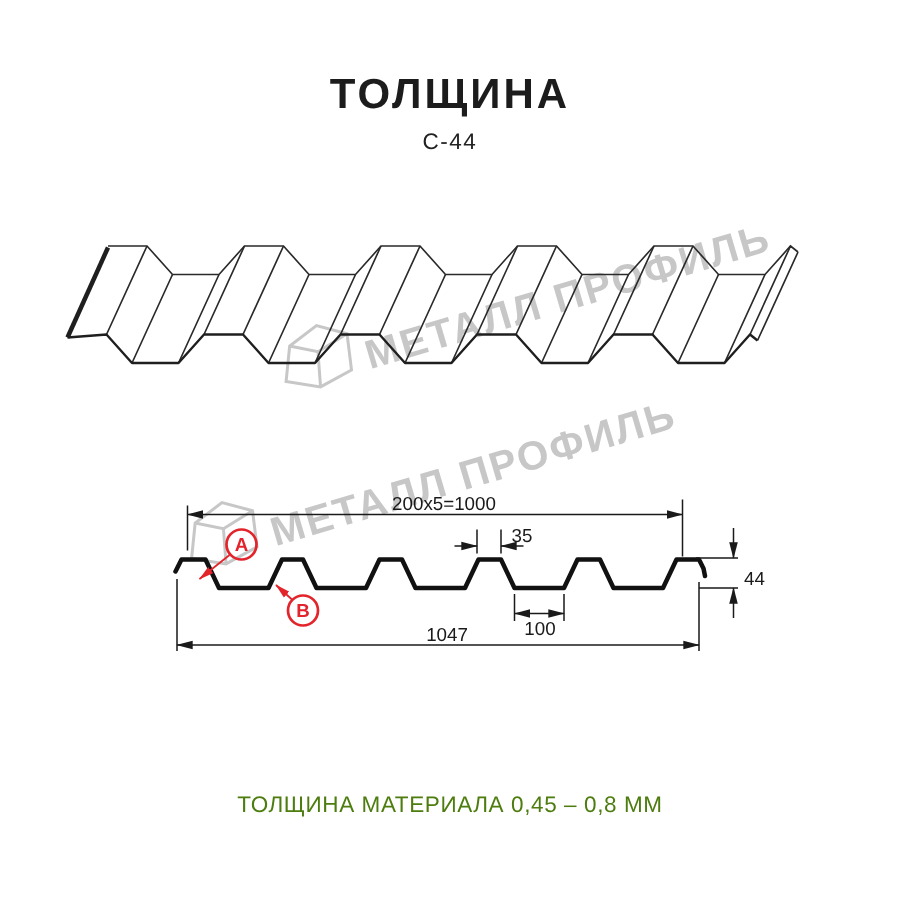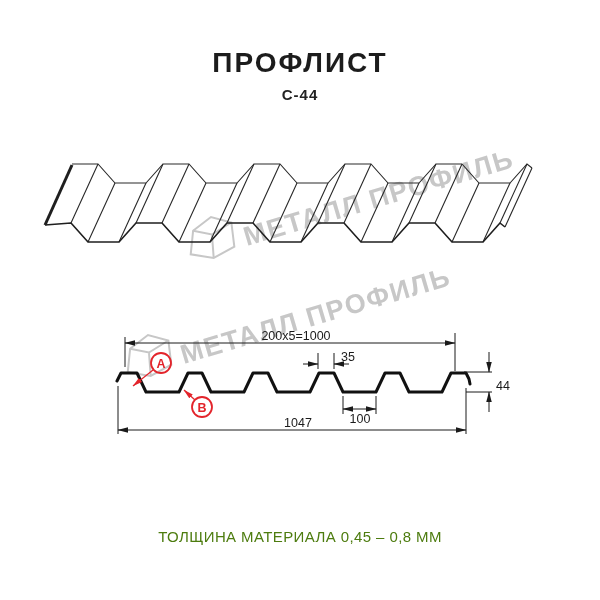--- a/index.html
+++ b/index.html
@@ -1,21 +1,21 @@
 <!DOCTYPE html>
 <html><head>
 <meta charset="utf-8">
 <style>
   html,body{margin:0;padding:0;}
   body{width:600px;height:600px;background:#ffffff;font-family:"Liberation Sans",sans-serif;overflow:hidden;}
   .page{position:relative;width:600px;height:600px;background:#ffffff;}
   .title{position:absolute;top:47px;left:0;width:600px;text-align:center;
          font-size:28px;font-weight:700;letter-spacing:2px;color:#1c1c1c;}
   .subtitle{position:absolute;top:86px;left:0;width:600px;text-align:center;
-         font-size:15px;font-weight:700;letter-spacing:1px;color:#222;}
+         font-size:15px;font-weight:400;letter-spacing:1px;color:#222;}
   .footer-note{position:absolute;top:528px;left:0;width:600px;text-align:center;
          font-size:15px;font-weight:400;letter-spacing:.4px;color:#4d7c0f;}
   svg{position:absolute;left:0;top:0;}
   .thin{stroke:#2a2a2a;stroke-width:1.1;fill:none;}
   .front{stroke:#1f1f1f;stroke-width:1.6;fill:none;stroke-linejoin:round;}
   .edge{stroke:#1f1f1f;stroke-width:3;fill:none;}
   .profile{stroke:#111;stroke-width:3;fill:none;stroke-linejoin:round;stroke-linecap:round;}
   .dim{stroke:#1a1a1a;stroke-width:1;fill:none;}
   .dimtext{font-family:"Liberation Sans",sans-serif;font-size:12.5px;fill:#1b1b1b;}
   .wm{stroke:#c7c7c7;stroke-width:2;fill:none;}
@@ -23,21 +23,21 @@
           letter-spacing:1.5px;fill:#c7c7c7;}
   .callout{stroke:#e3242b;stroke-width:1.8;fill:none;}
   .callout-arrow{stroke:#e3242b;stroke-width:1.2;fill:none;}
   .callout-text{font-family:"Liberation Sans",sans-serif;font-size:12.5px;font-weight:700;fill:#e3242b;}
 </style>
 </head>
 <body>
 
 <div class="page">
 
-  <div class="title">ПРОФЛИСТ</div>
+  <div class="title">ТОЛЩИНА</div>
   <div class="subtitle">С-44</div>
 
   <svg width="600" height="600" viewBox="0 0 600 600">
     <defs>
       <marker id="dimArrow" viewBox="0 0 10 6" refX="9.5" refY="3" markerWidth="11" markerHeight="7" orient="auto-start-reverse" markerUnits="userSpaceOnUse">
         <path d="M0,0.4 L10,3 L0,5.6 Z" fill="#1a1a1a"></path>
       </marker>
       <marker id="redArrow" viewBox="0 0 10 6" refX="9.5" refY="3" markerWidth="10" markerHeight="6" orient="auto-start-reverse" markerUnits="userSpaceOnUse">
         <path d="M0,0.4 L10,3 L0,5.6 Z" fill="#e3242b"></path>
       </marker>

